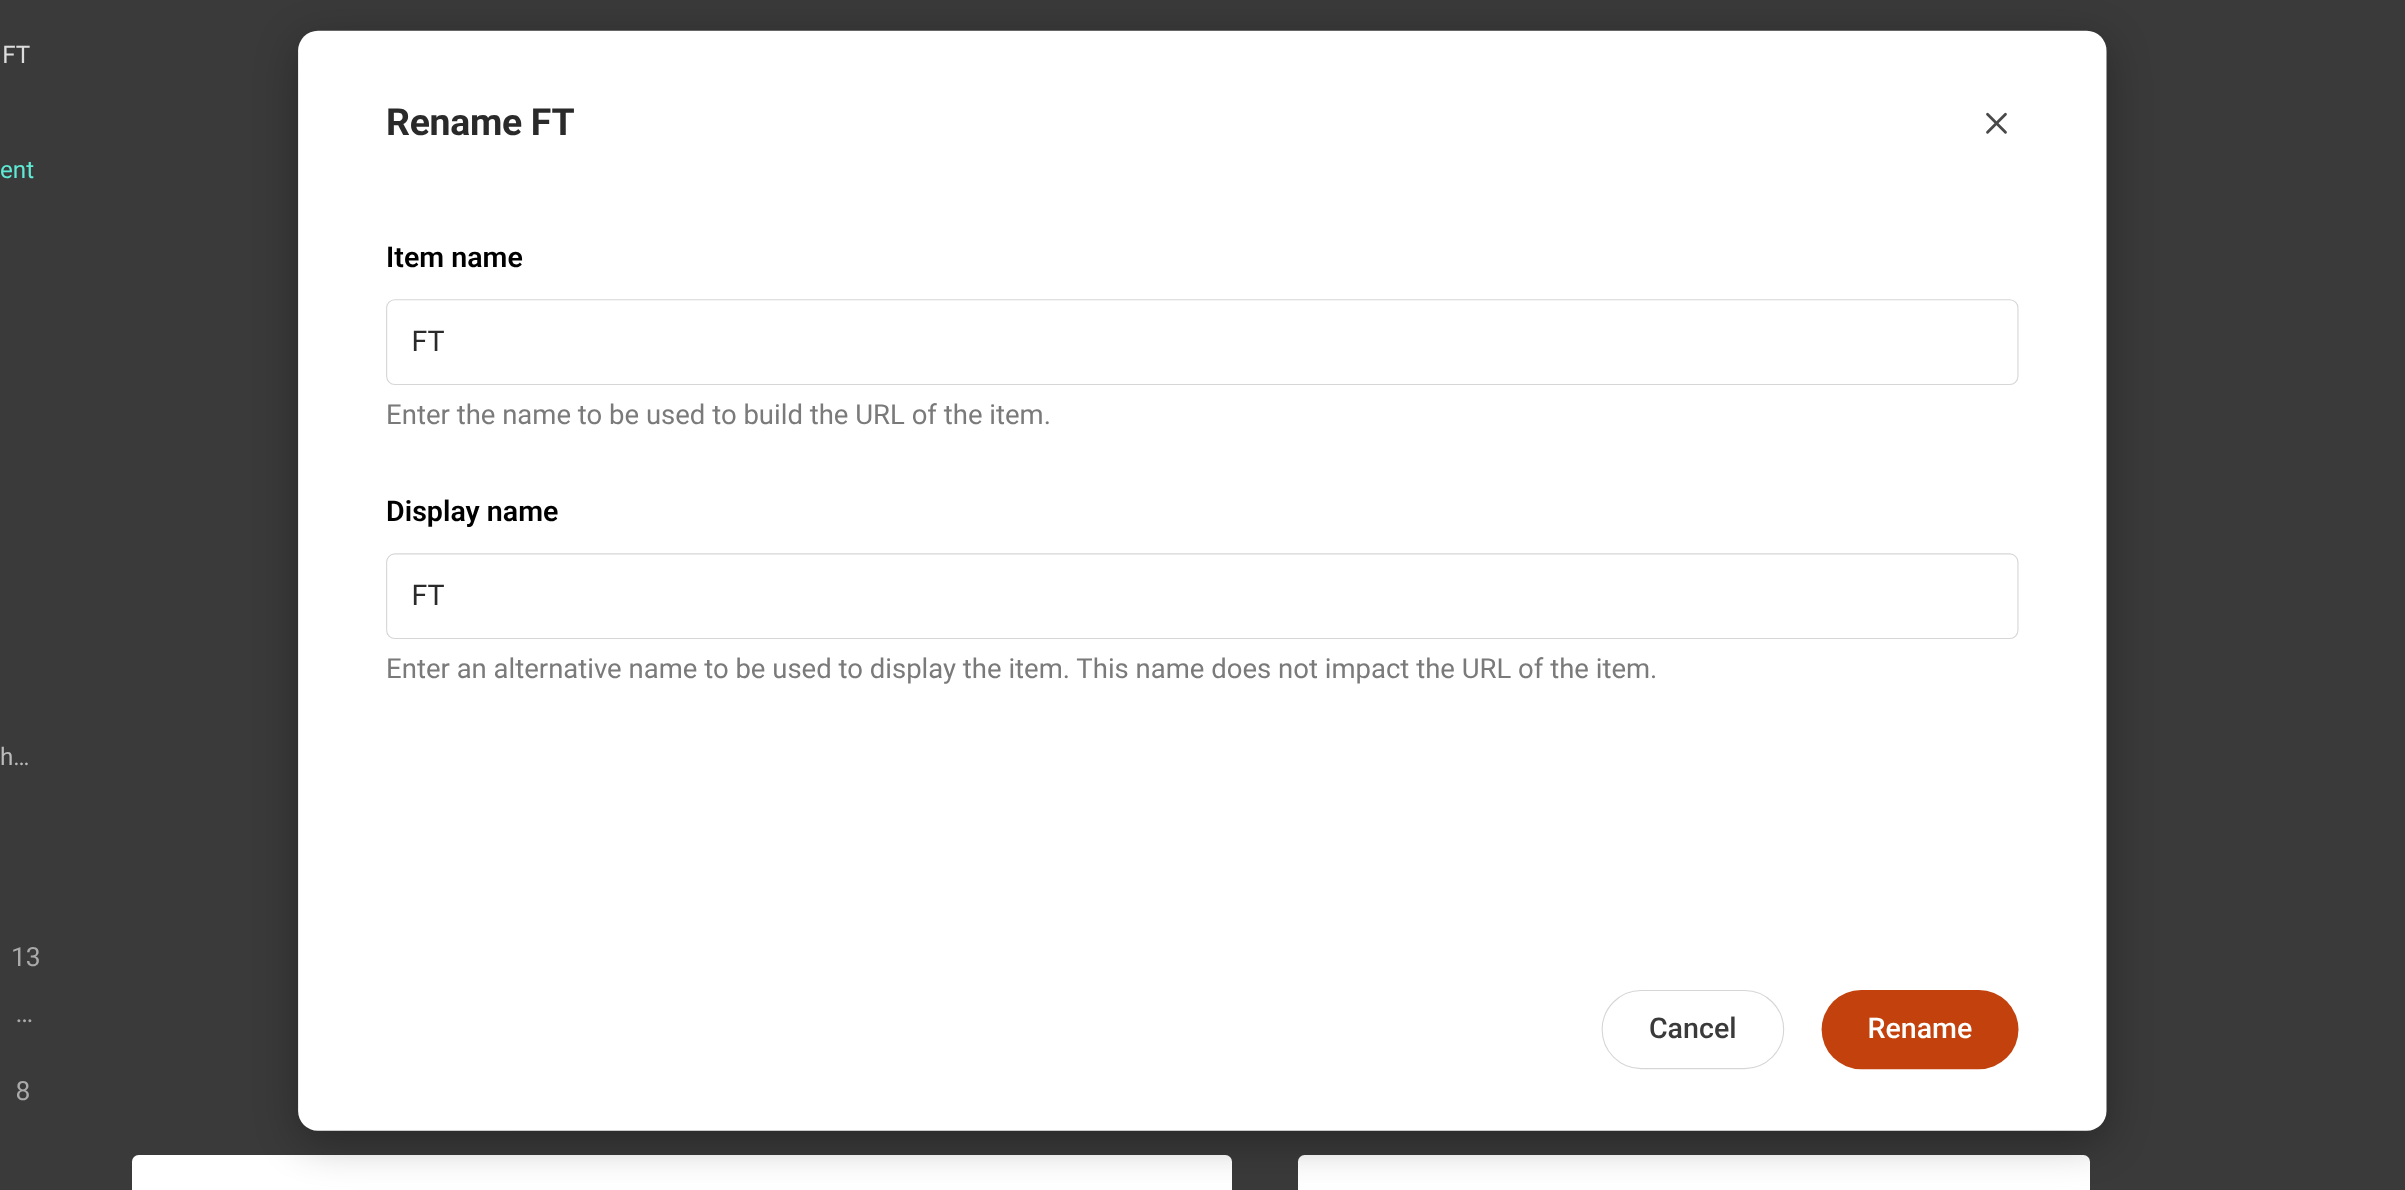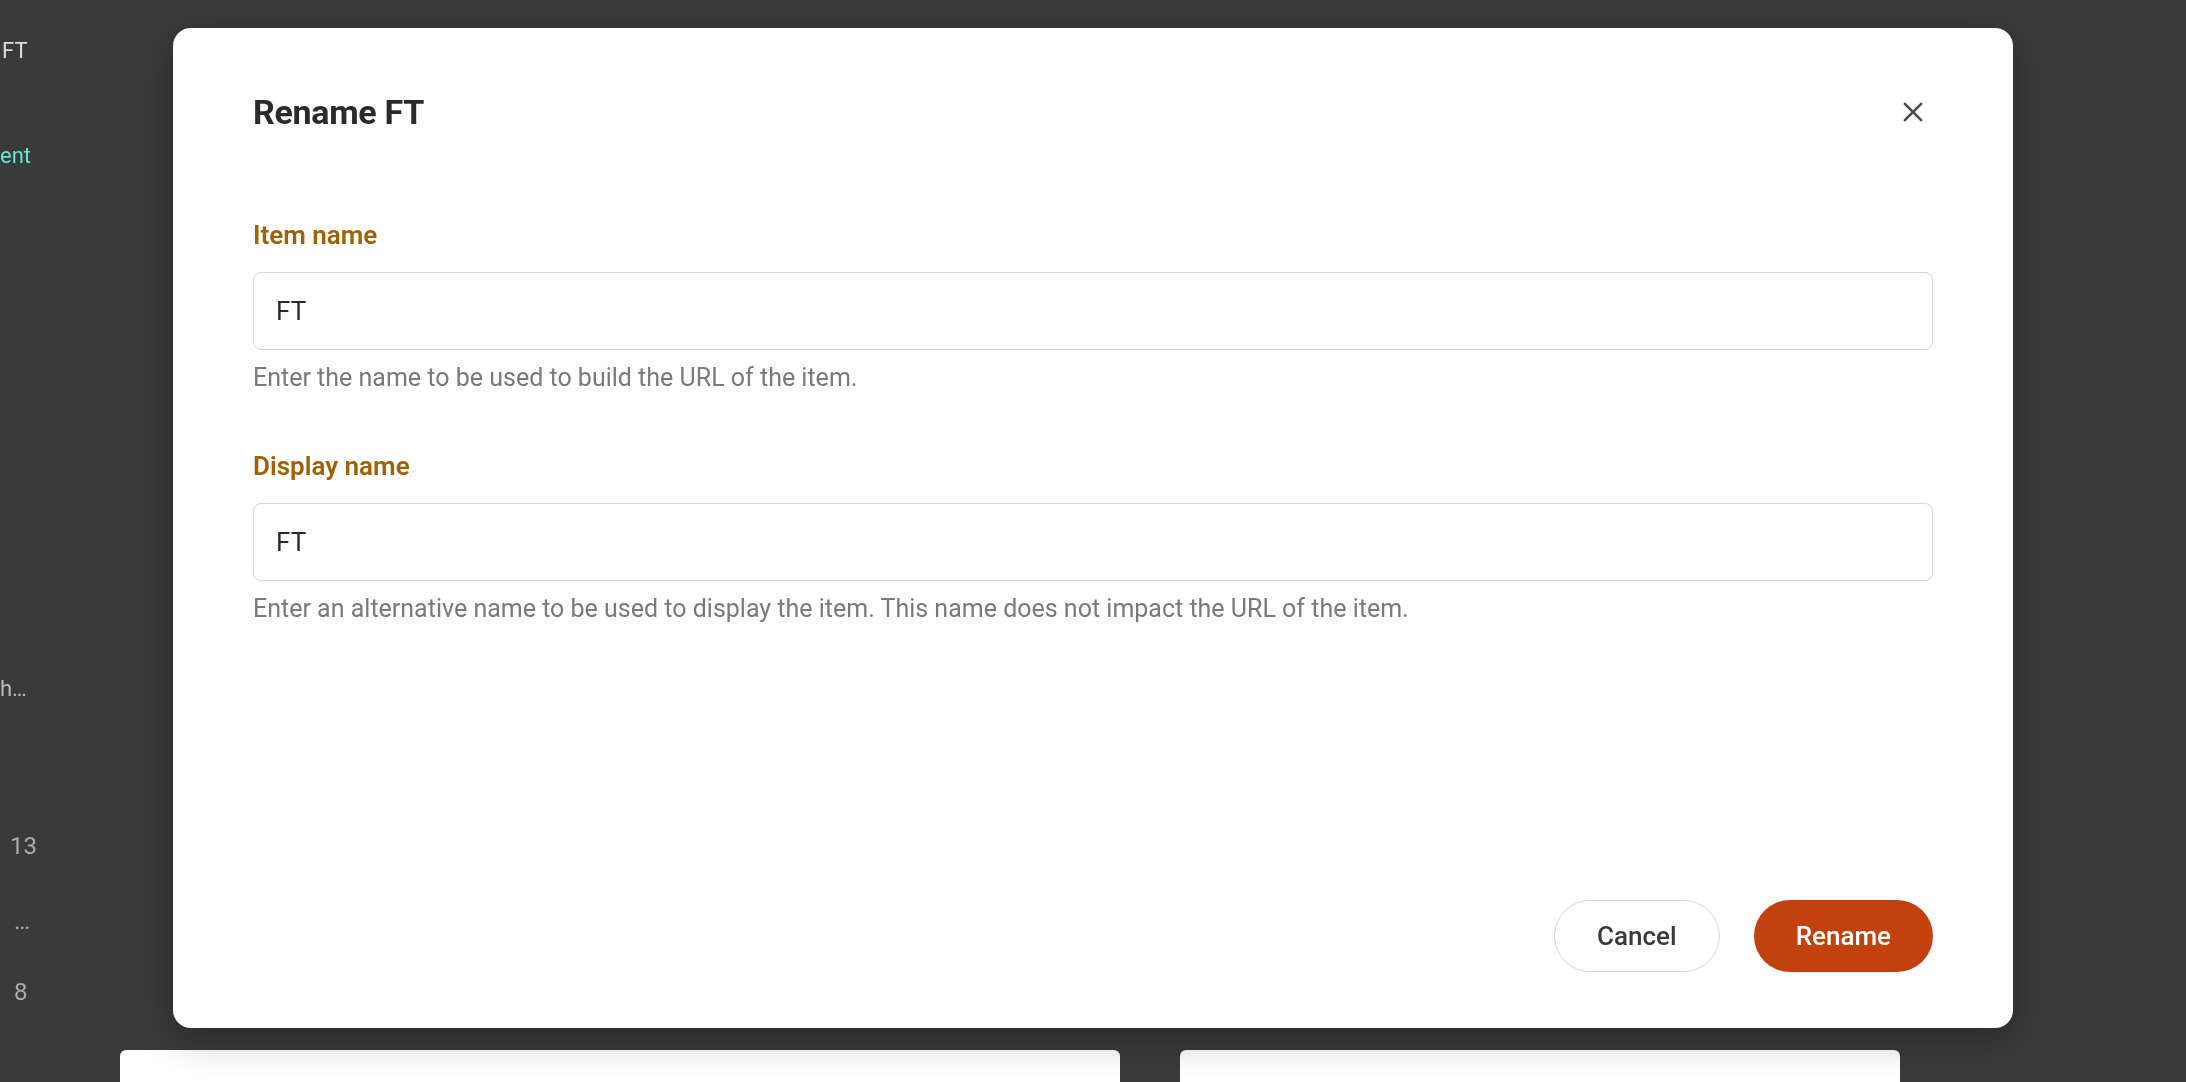--- a/index.html
+++ b/index.html
@@ -60,21 +60,21 @@
       inset: 0;
       display: flex;
       align-items: flex-start;
       justify-content: center;
       padding-top: 28px;
     }
 
     .modal {
       background: #fff;
       border-radius: 18px;
-      width: 1840px;
+      width: 1644px;
       min-height: 1000px;
       position: relative;
       padding: 64px 80px 56px 80px;
       display: flex;
       flex-direction: column;
       box-shadow: 0 10px 40px rgba(0,0,0,0.3);
     }
 
     .modal-header {
       display: flex;
@@ -107,21 +107,21 @@
     }
 
     .form-group {
       margin-bottom: 56px;
     }
 
     .form-label {
       display: block;
       font-size: 26px;
       font-weight: 600;
-      color: #a16207;
+      color: #000000;
       margin-bottom: 22px;
     }
 
     .form-input {
       width: 100%;
       height: 78px;
       border: 1.5px solid #d6d6d6;
       border-radius: 8px;
       padding: 0 22px;
       font-size: 26px;
@@ -173,21 +173,21 @@
       font-size: 24px;
     }
   </style>
 </head>
 <body>
 
 <div class="backdrop">
   <span class="bg-fragment bg-top-left" style="top:38px; left:2px; color:#ddd;">FT</span>
   <span class="bg-fragment" style="top:143px; left:0; color:#5eead4;">ent</span>
   <span class="bg-fragment" style="top:676px; left:0; color:#bbb;">h…</span>
-  <span class="bg-numbers" style="top:832px;">13</span>
+  <span class="bg-numbers" style="top:856px;">13</span>
   <span class="bg-numbers" style="top:907px; left:14px;">…</span>
   <span class="bg-numbers" style="top:978px; left:14px;">8</span>
   <div class="bg-card-left"></div>
   <div class="bg-card-right"></div>
 </div>
 
 <div class="modal-overlay">
   <div class="modal">
 
     <div class="modal-header">

